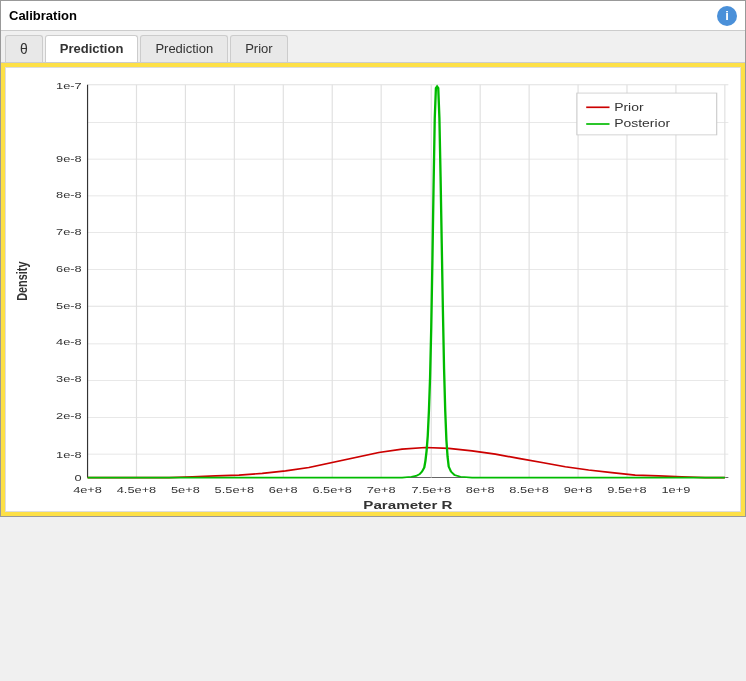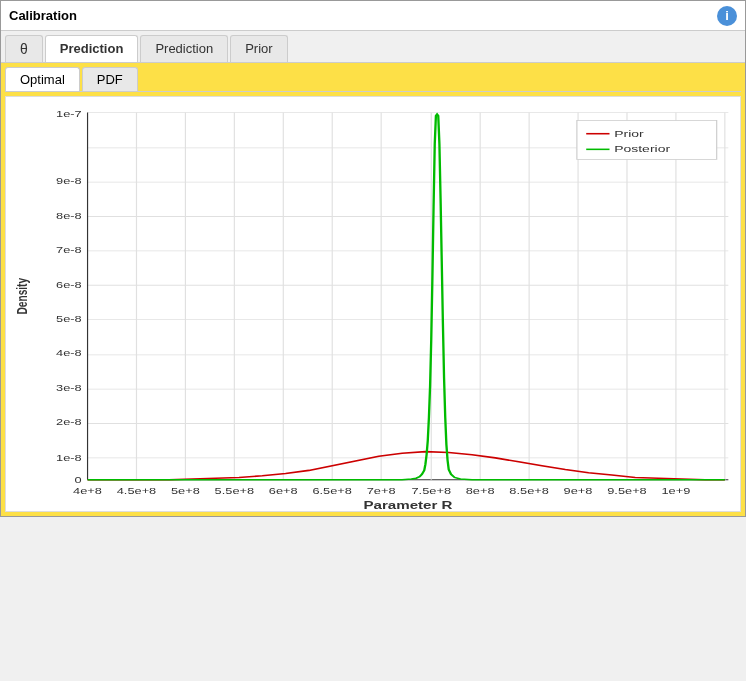--- a/index.html
+++ b/index.html
@@ -51,24 +51,20 @@
 
       <div class="tabs-top">
         <div class="tab tab-theta">θ</div>
         <div class="tab active">Prediction</div>
         <div class="tab">Prediction</div>
         <div class="tab">Prior</div>
       </div>
 
       <div class="chart-area">
 
-        <div class="tabs-sub">
-          <div class="sub-tab active">Optimal</div>
-          <div class="sub-tab">PDF</div>
-        </div>
 
         <div class="chart-container">
           <svg class="chart" viewBox="0 0 630 530" preserveAspectRatio="none">
 
             <line x1="70" y1="20" x2="620" y2="20" stroke="#e0e0e0" stroke-width="1"></line>
             <line x1="70" y1="65" x2="620" y2="65" stroke="#e0e0e0" stroke-width="1"></line>
             <line x1="70" y1="109" x2="620" y2="109" stroke="#e0e0e0" stroke-width="1"></line>
             <line x1="70" y1="153" x2="620" y2="153" stroke="#e0e0e0" stroke-width="1"></line>
             <line x1="70" y1="197" x2="620" y2="197" stroke="#e0e0e0" stroke-width="1"></line>
             <line x1="70" y1="241" x2="620" y2="241" stroke="#e0e0e0" stroke-width="1"></line>

